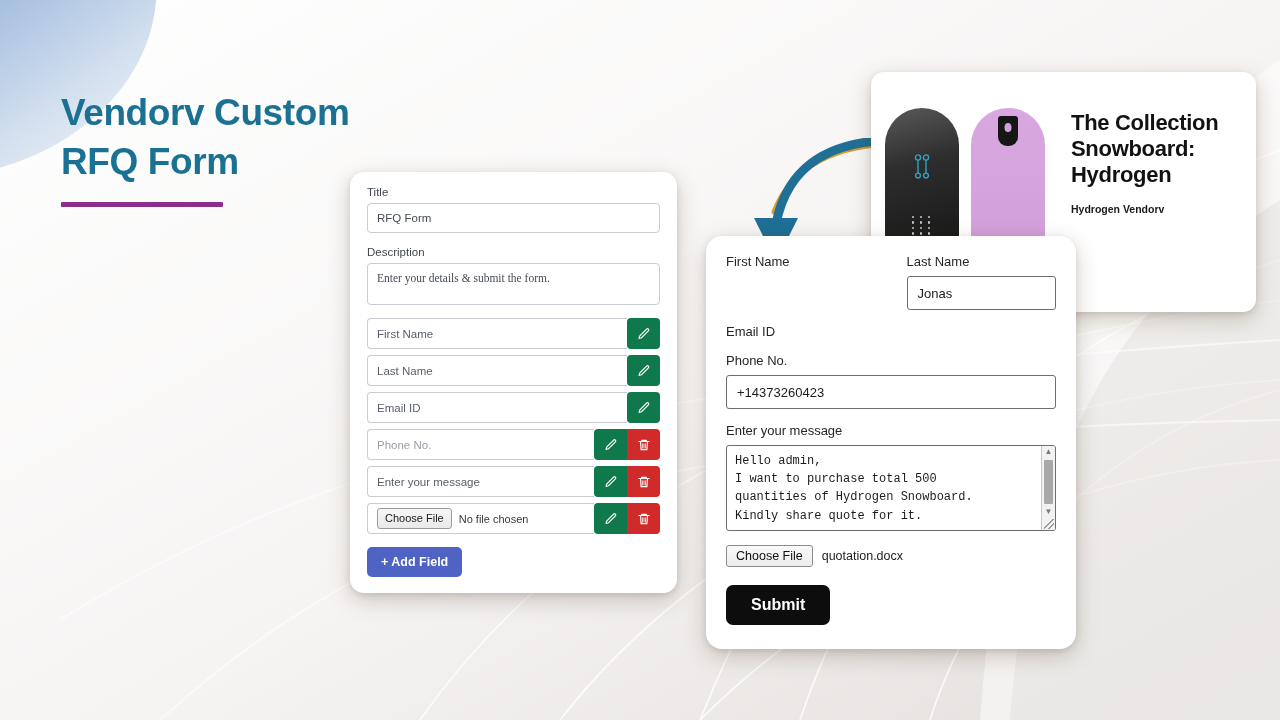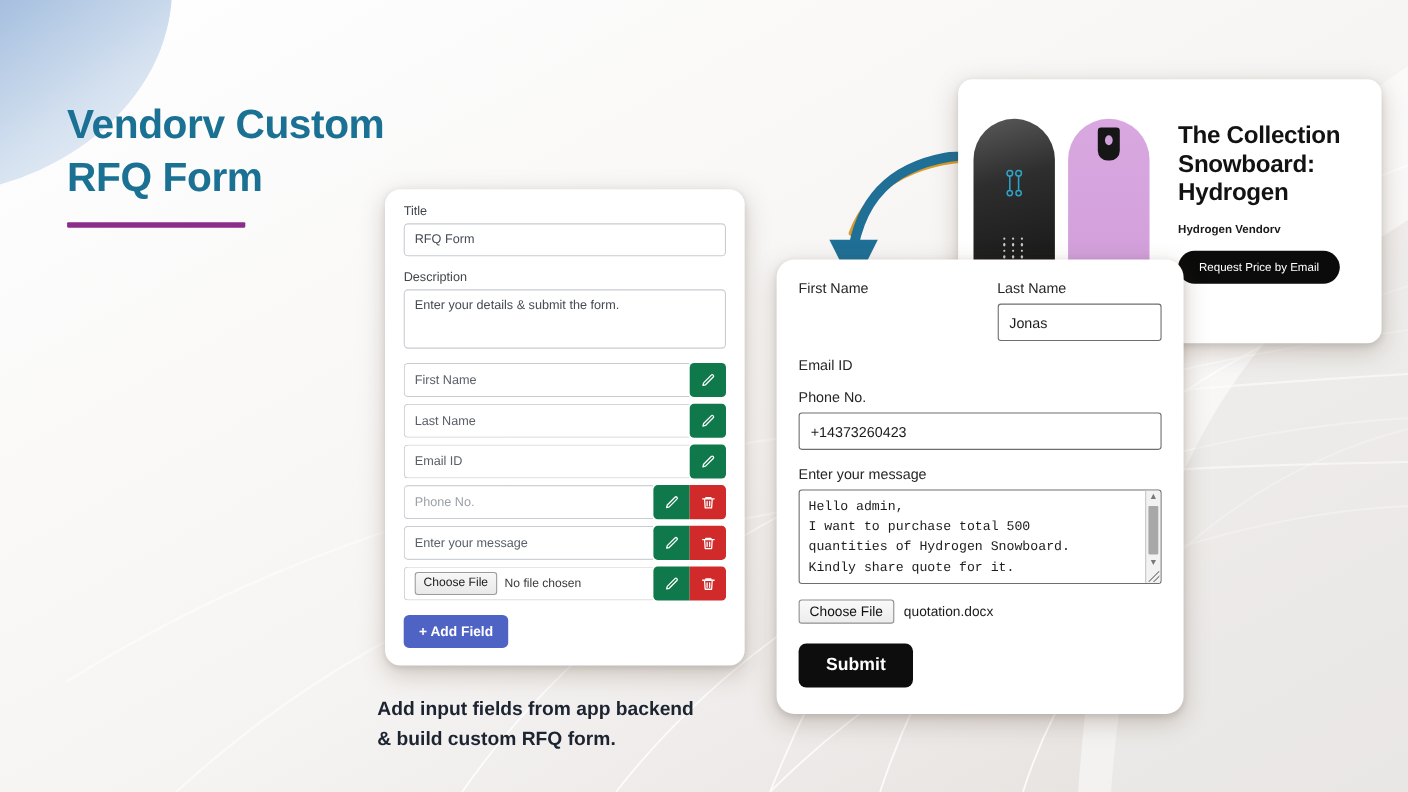--- a/index.html
+++ b/index.html
@@ -101,27 +101,28 @@
     font-size: 11.5px;
     color: #454b54;
     padding: 0 9px;
     line-height: 28px;
     background: #fff;
     white-space: nowrap;
     overflow: hidden;
   }
   .b-textarea {
     width: 100%;
-    height: 54px;
+    height: 42px;
     border: 1px solid #c9ccd1;
     border-radius: 4px;
     font-size: 11.5px;
     color: #454b54;
     padding: 8px 9px;
     background: #fff;
+    font-family: Liberation Serif, serif;
   }
   .gap { height: 13px; }
 
   .field-row {
     display: flex;
     align-items: stretch;
     margin-bottom: 6px;
     height: 31px;
   }
   .field-row .fr-input {
@@ -422,24 +423,20 @@
   <div class="corner-blob"></div>
 
   <div class="headline">
     <h1>
       <span>Vendorv Custom</span><br>
       <span>RFQ Form</span>
     </h1>
     <div class="rule"></div>
   </div>
 
-  <div class="caption">
-    <div>Add input fields from app backend</div>
-    <div>&amp; build custom RFQ form.</div>
-  </div>
 
   <div class="card" id="builder-card">
 
     <div class="lbl">Title</div>
     <div class="b-input">RFQ Form</div>
 
     <div class="gap"></div>
 
     <div class="lbl">Description</div>
     <div class="b-textarea">Enter your details &amp; submit the form.</div>
@@ -562,21 +559,20 @@
       <div class="board">
         <div class="board-pink">
           <div class="pink-binding"></div>
           <div class="pink-smear"></div>
         </div>
       </div>
     </div>
     <div class="prod-info">
       <div class="prod-title">The Collection Snowboard: Hydrogen</div>
       <div class="prod-vendor">Hydrogen Vendorv</div>
-      <button id="request-price-btn">Request Price by Email</button>
     </div>
   </div>
 
   <div class="card" id="storefront-card">
 
     <div class="name-row">
       <div class="name-col">
         <span class="s-lbl">First Name</span>
       </div>
       <div class="name-col">

